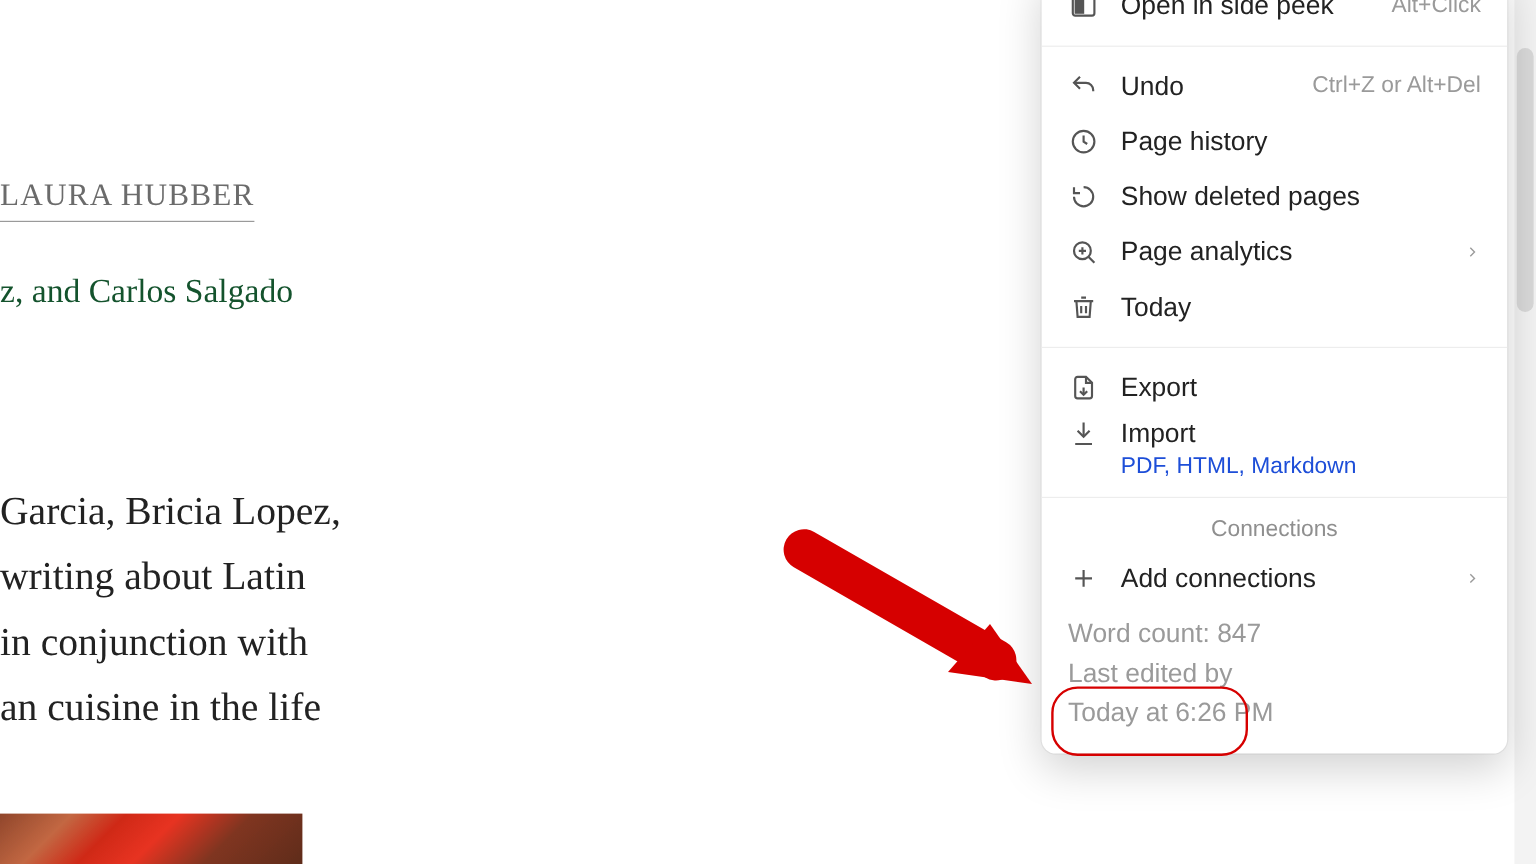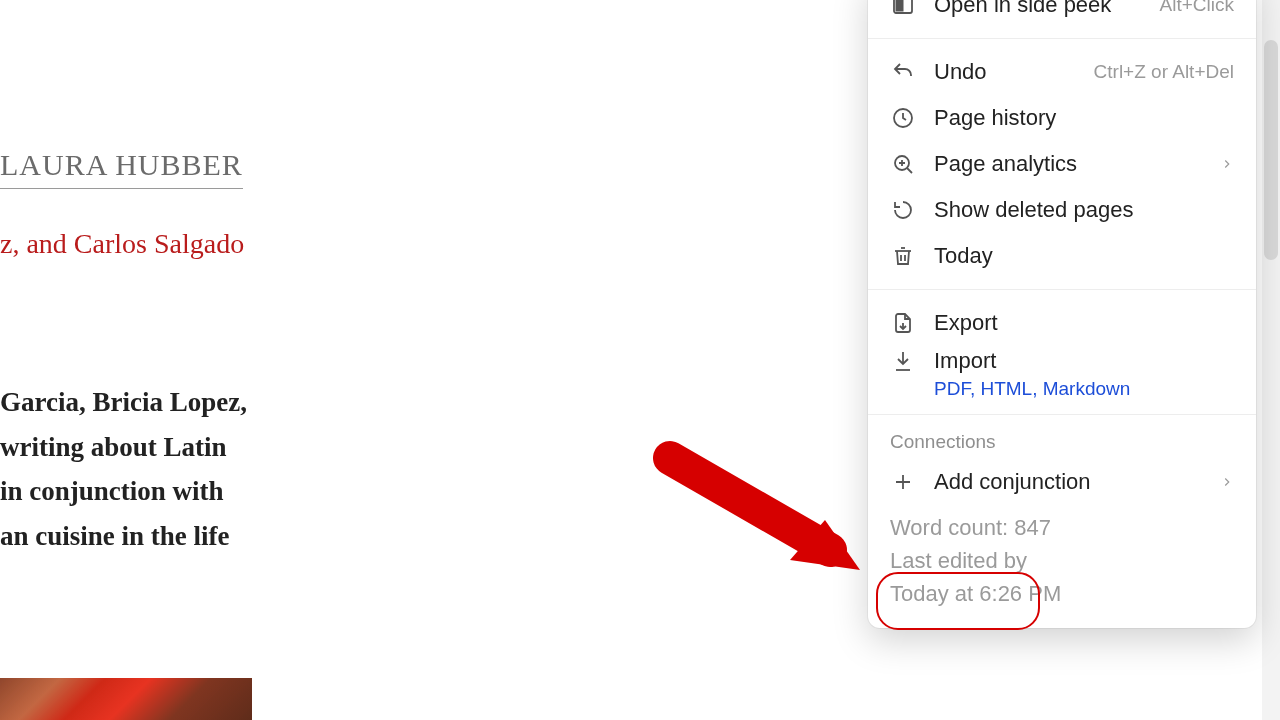--- a/index.html
+++ b/index.html
@@ -3,34 +3,34 @@
 <meta charset="utf-8">
 <style>
   * { box-sizing: border-box; margin: 0; padding: 0; }
   html, body { width: 1280px; height: 720px; overflow: hidden; font-family: -apple-system, BlinkMacSystemFont, "Segoe UI", Helvetica, Arial, sans-serif; background: #fff; }
   .page-bg { position: absolute; inset: 0; background: #fff; }
   
   .doc { position: absolute; left: 0; top: 0; width: 700px; color: #222; }
   .author {
     position: absolute; left: 0; top: 148px;
     font-family: Georgia, "Times New Roman", serif;
-    font-size: 30px; letter-spacing: 1px;
+    font-size: 26px; letter-spacing: 1px;
     color: #6b6b6b;
     border-bottom: 1.5px solid #9a9a9a;
     padding-bottom: 6px;
   }
   .line1 {
     position: absolute; left: 0; top: 228px;
     font-family: Georgia, "Times New Roman", serif;
-    font-size: 28px; color: #b91c1c; white-space: nowrap;
+    font-size: 28px; color: #14532d; white-space: nowrap;
   }
   .para {
-    position: absolute; left: 0; top: 380px; width: 260px;
+    position: absolute; left: 0; top: 400px; width: 260px;
     font-family: Georgia, "Times New Roman", serif;
-    font-size: 27px; line-height: 1.65; color: #222; white-space: nowrap; font-weight: bold;
+    font-size: 33px; line-height: 1.65; color: #222; white-space: nowrap;
   }
   .para span { display: block; }
   .img-strip {
     position: absolute; left: 0; top: 678px; width: 252px; height: 50px;
     background:
       linear-gradient(135deg, #8a4a33 0%, #b96a4a 20%, #c03020 35%, #d63a2a 50%, #7a3a28 70%, #5a3020 100%);
     filter: saturate(1.1) contrast(1.05);
   }
   
   .menu {
@@ -45,21 +45,21 @@
     padding: 10px 22px; font-size: 22px; color: #222;
     cursor: pointer;
   }
   .menu-item .label { flex: 1; }
   .menu-item .shortcut { color: #9a9a9a; font-size: 19px; }
   .menu-item .chev { color: #9a9a9a; }
   .menu-divider { height: 1px; background: #ededed; margin: 4px 0; }
   .menu .icon { width: 26px; height: 26px; display: inline-flex; align-items: center; justify-content: center; color: #555; }
   .menu .icon svg { width: 24px; height: 24px; stroke: currentColor; fill: none; stroke-width: 1.8; }
   .export-sub { padding: 0 22px 4px 66px; margin-top: -6px; color: #1d4ed8; font-size: 19px; }
-  .section-label { padding: 12px 22px 6px; color: #8f8f8f; font-size: 19px; }
+  .section-label { padding: 12px 22px 6px; color: #8f8f8f; font-size: 19px; text-align: center; }
   .footer { padding: 6px 22px 8px; color: #9a9a9a; font-size: 22px; line-height: 1.5; }
   .word-count-outline {
     position: absolute; left: 876px; top: 572px; width: 164px; height: 58px;
     border: 2.5px solid #d60000; border-radius: 22px;
   }
   
   .arrow {
     position: absolute; left: 650px; top: 440px; width: 240px; height: 160px;
     pointer-events: none;
   }
@@ -119,40 +119,40 @@
         <svg viewBox="0 0 24 24">
             <circle cx="12" cy="12" r="9"></circle>
             <path d="M12 7v5l3 2"></path>
           </svg>
       </span>
       <span class="label">Page history</span>
     </div>
     <div class="menu-item">
       <span class="icon">
         <svg viewBox="0 0 24 24">
+            <path d="M4 12a8 8 0 108-8"></path>
+            <path d="M4 4v5h5"></path>
+          </svg>
+      </span>
+      <span class="label">Show deleted pages</span>
+    </div>
+    <div class="menu-item">
+      <span class="icon">
+        <svg viewBox="0 0 24 24">
             <circle cx="11" cy="11" r="7"></circle>
             <path d="M16 16l5 5"></path>
             <path d="M11 8v6M8 11h6"></path>
           </svg>
       </span>
       <span class="label">Page analytics</span>
       <span class="chev">
         <svg width="14" height="14" viewBox="0 0 24 24" stroke="currentColor" fill="none" stroke-width="2">
             <path d="M9 6l6 6-6 6"></path>
           </svg>
       </span>
-    </div>
-    <div class="menu-item">
-      <span class="icon">
-        <svg viewBox="0 0 24 24">
-            <path d="M4 12a8 8 0 108-8"></path>
-            <path d="M4 4v5h5"></path>
-          </svg>
-      </span>
-      <span class="label">Show deleted pages</span>
     </div>
     <div class="menu-item">
       <span class="icon">
         <svg viewBox="0 0 24 24">
             <path d="M4 7h16"></path>
             <path d="M10 4h4"></path>
             <path d="M6 7l1 13h10l1-13"></path>
             <path d="M10 11v6M14 11v6"></path>
           </svg>
       </span>
@@ -185,21 +185,21 @@
     <div class="export-sub">PDF, HTML, Markdown</div>
   </div>
   <div class="menu-divider"></div>
   <div class="section-label">Connections</div>
   <div class="menu-item">
     <span class="icon">
       <svg viewBox="0 0 24 24">
           <path d="M12 5v14M5 12h14"></path>
         </svg>
     </span>
-    <span class="label">Add conjunction</span>
+    <span class="label">Add connections</span>
     <span class="chev">
       <svg width="14" height="14" viewBox="0 0 24 24" stroke="currentColor" fill="none" stroke-width="2">
           <path d="M9 6l6 6-6 6"></path>
         </svg>
     </span>
   </div>
   <div class="footer">
     <div>Word count: 847</div>
     <div>Last edited by</div>
     <div>Today at 6:26 PM</div>

